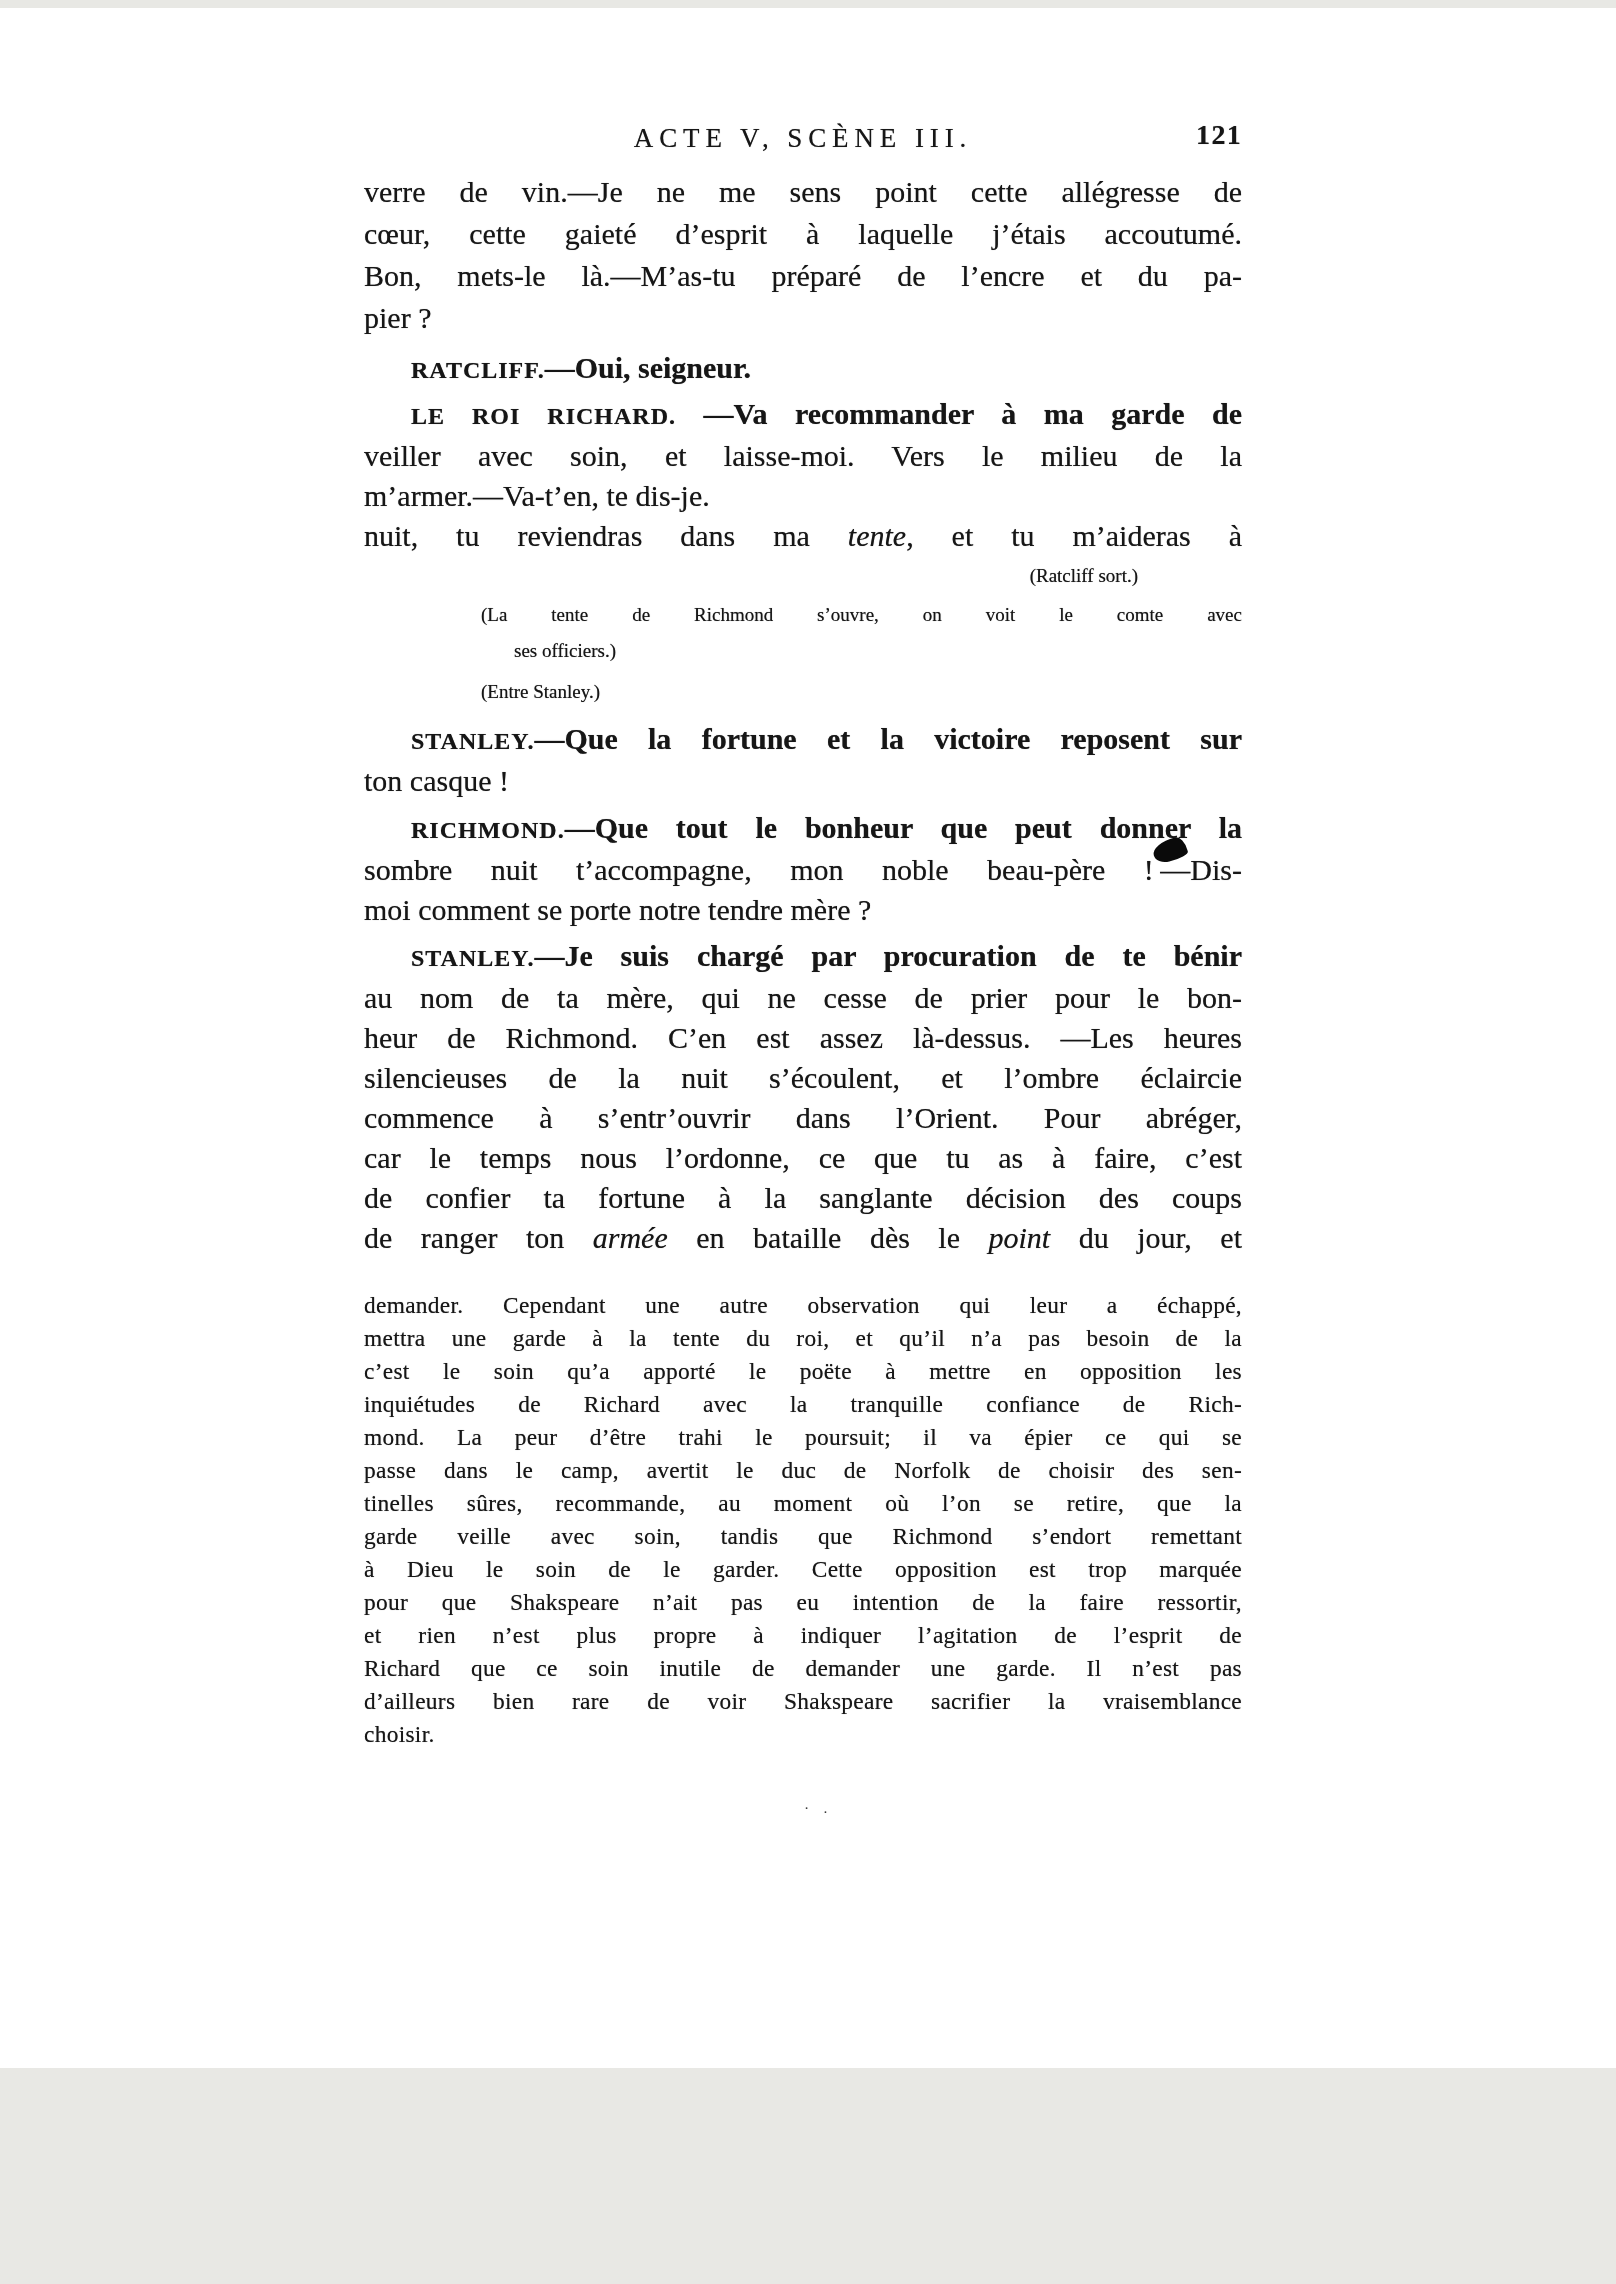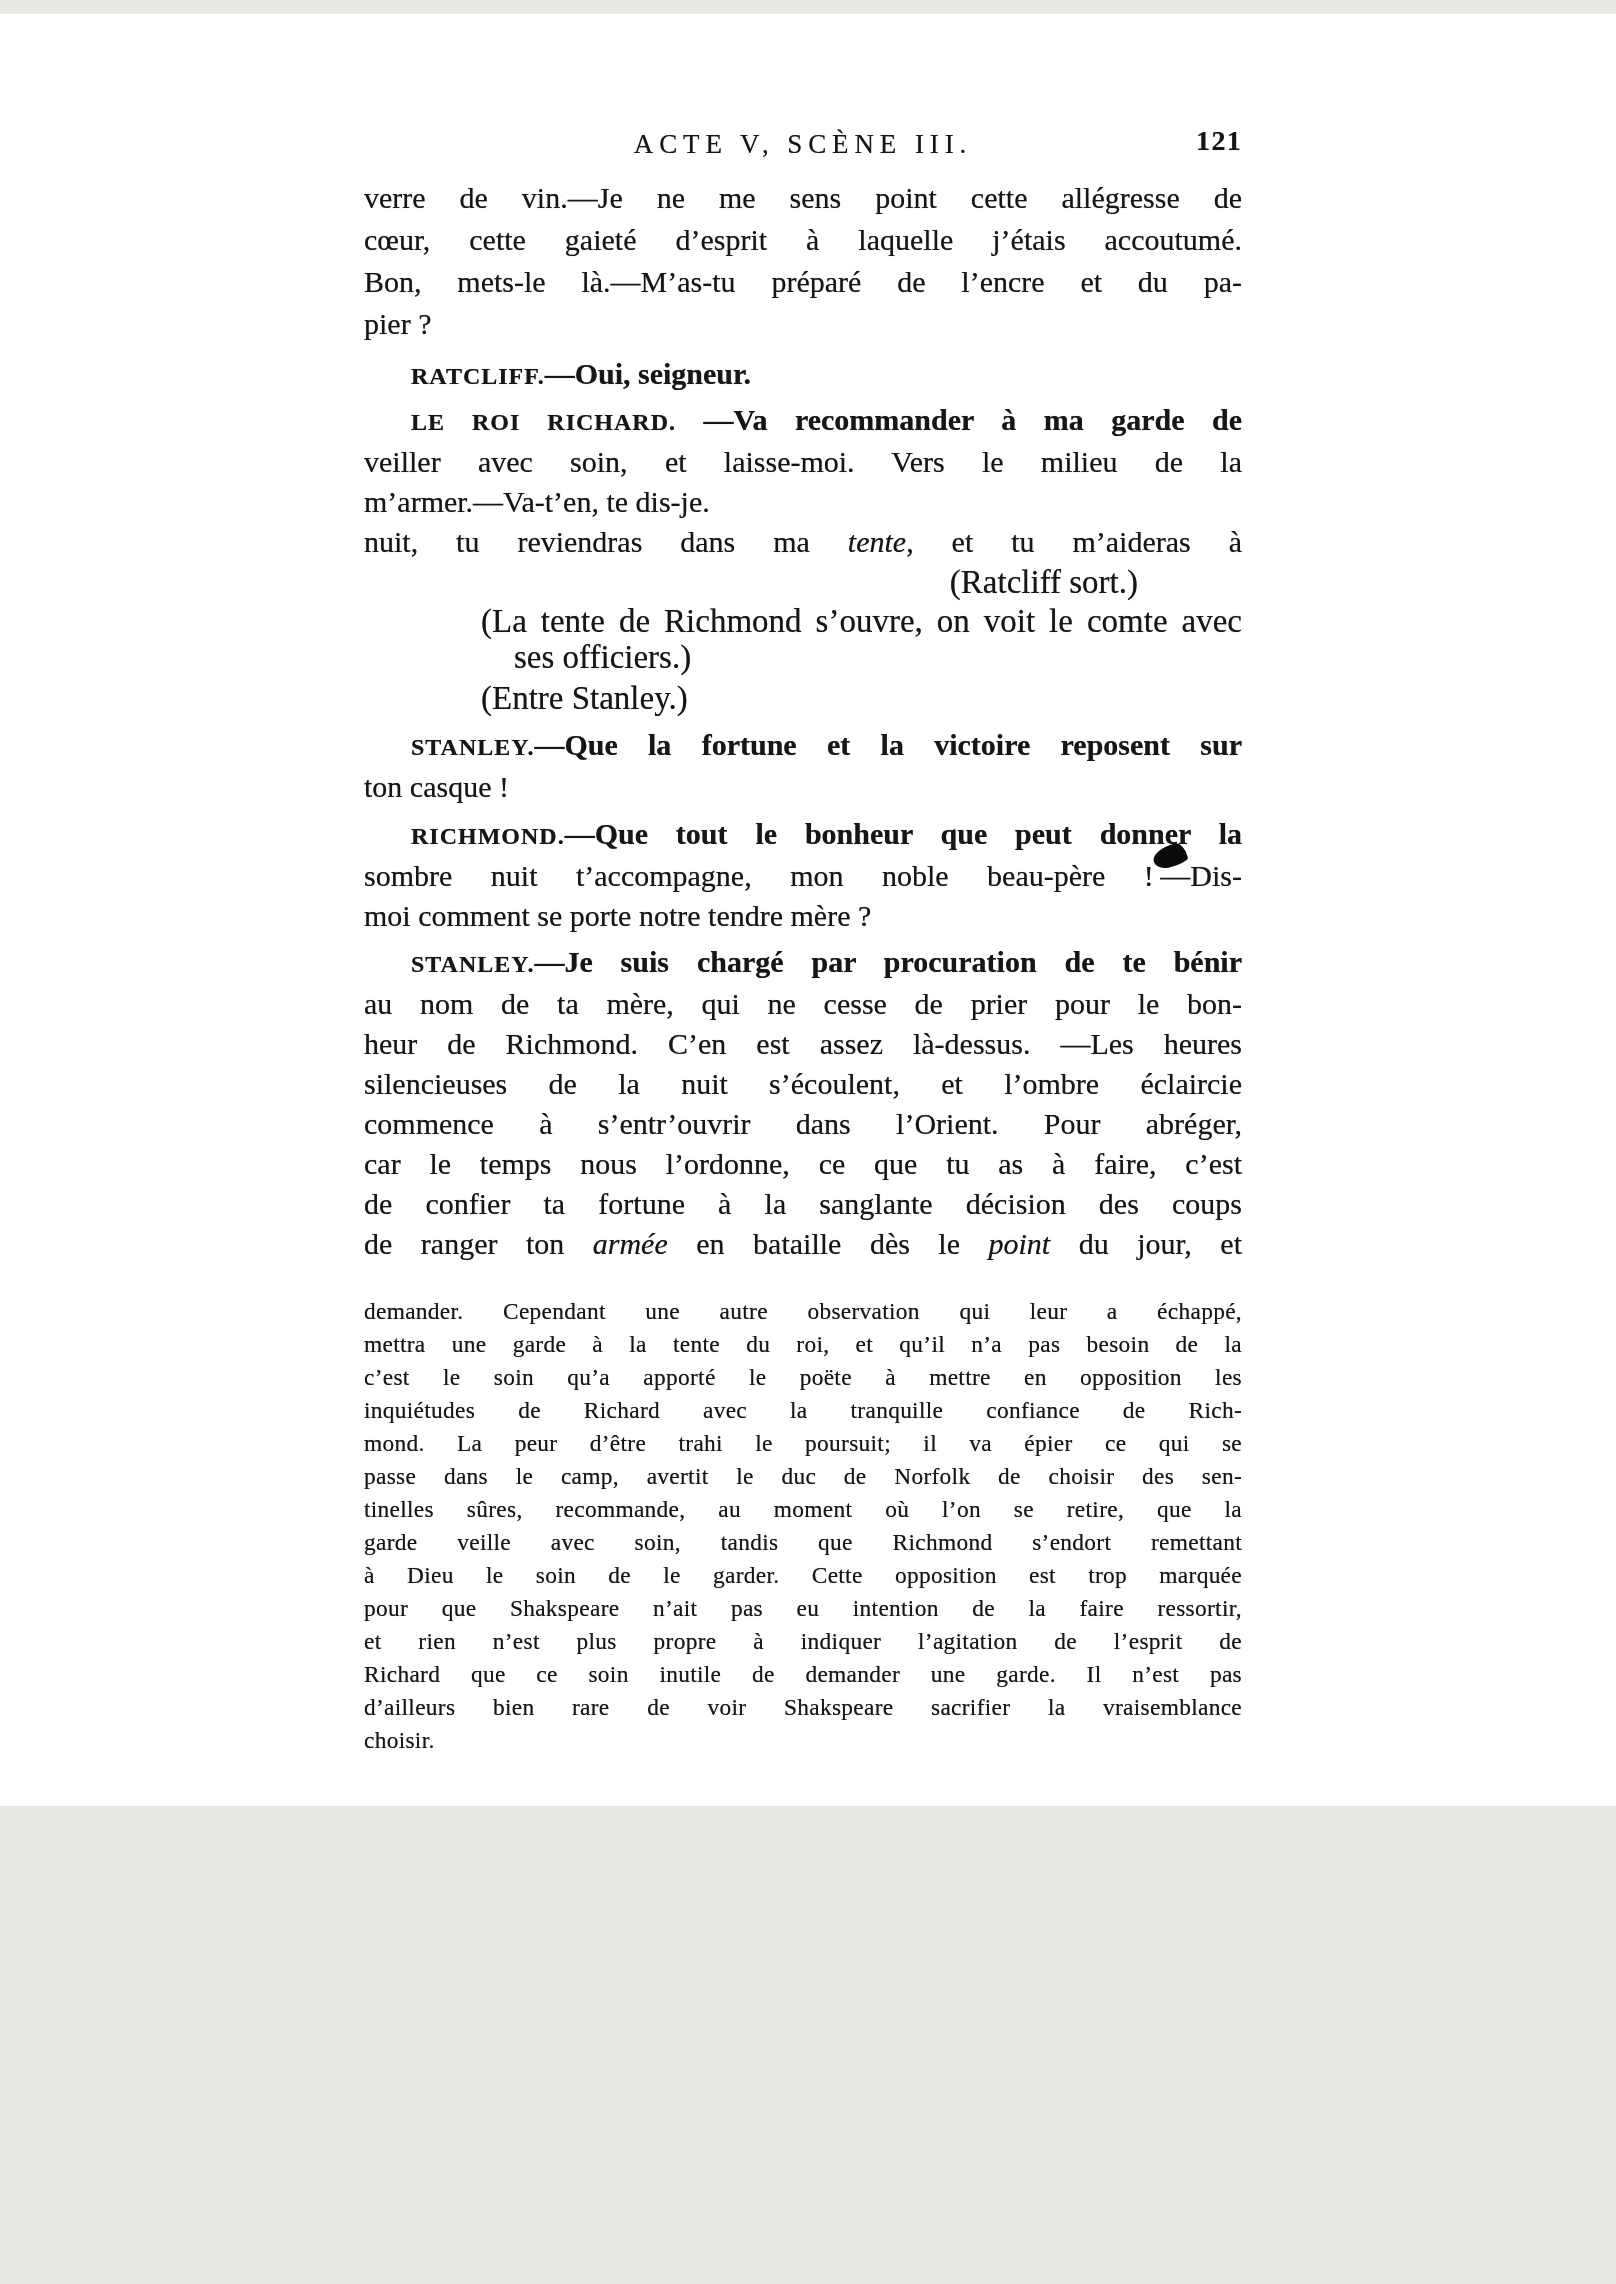--- a/index.html
+++ b/index.html
@@ -1,20 +1,20 @@
 <!DOCTYPE html>
 <html style="font-size:10.4px"><head>
 <meta charset="utf-8">
 <style>
   html,body{margin:0;padding:0;background:#e8e8e4;}
   .page{
     position:relative;
-    width:1616px;height:1792px;
+    width:1616px;height:2060px;
     background:#ffffff;
-    margin:14px auto;
+    margin:8px auto;
     font-family:"Liberation Serif","DejaVu Serif",serif;
     color:#161616;
     overflow:hidden;
   }
   .content{
     position:absolute;
     left:364px;top:0;
     width:878px;
   }
   
@@ -62,21 +62,21 @@
   .block[data-block="ratcliff"]{margin-top:9px;}
   .block[data-block="richard"]{margin-top:3.9px;}
   .block[data-block="stage1"]{margin-top:2.6px;}
   .block[data-block="stage2"]{margin-top:2.6px;}
   .block[data-block="stage3"]{margin-top:5.2px;}
   .block[data-block="stanley1"]{margin-top:9px;}
   .block[data-block="richmond"]{margin-top:6.5px;}
   .block[data-block="stanley2"]{margin-top:6.5px;}
   
   .block.stage .line{
-    font-size:33px;
+    font-size:19px;
     line-height:36px;
   }
   .block.stage.right .line{
     text-align:right;
     padding-right:104px;
   }
   
   .block[data-block="footnote"]{margin-top:31px;}
   .block.fn .line{
     font-size:23.4px;

